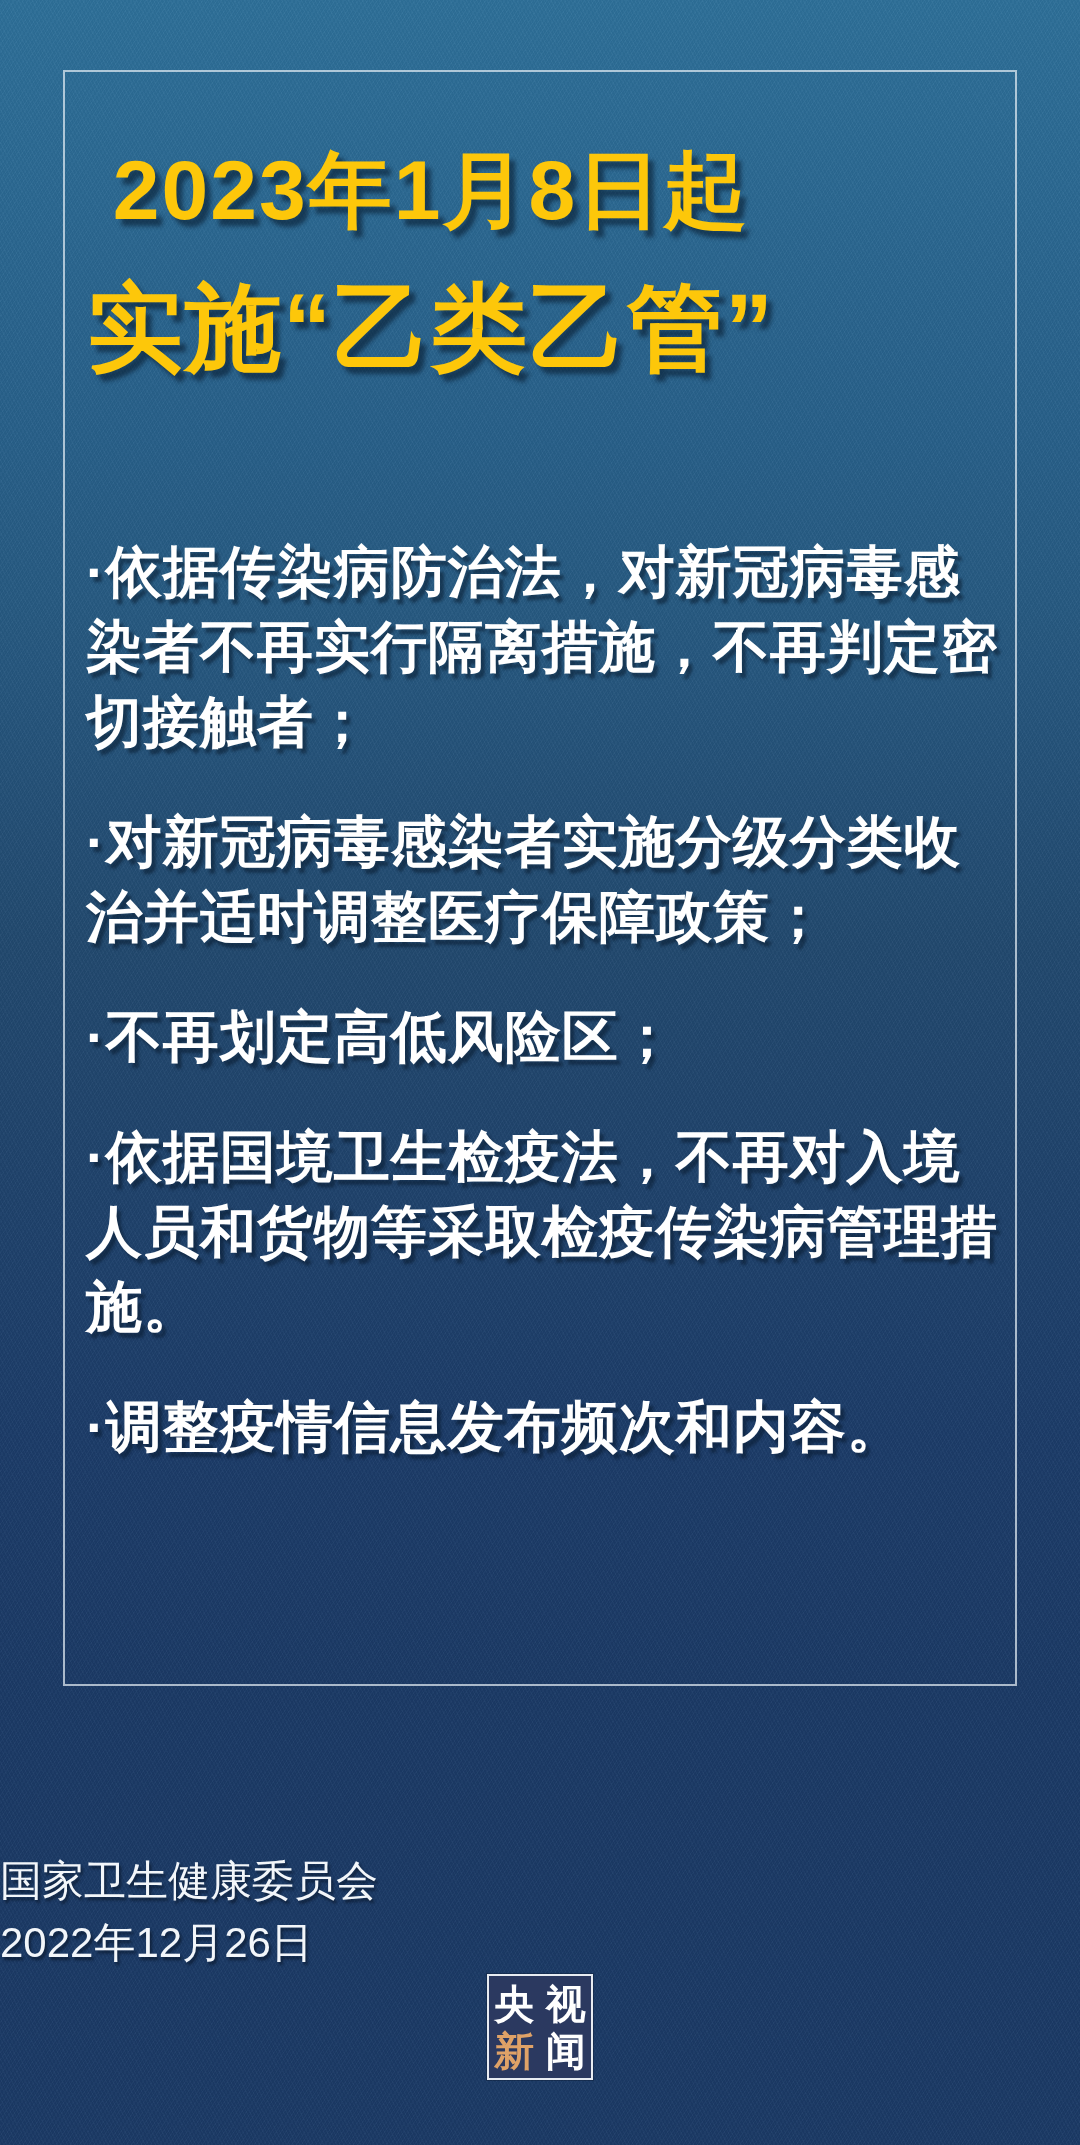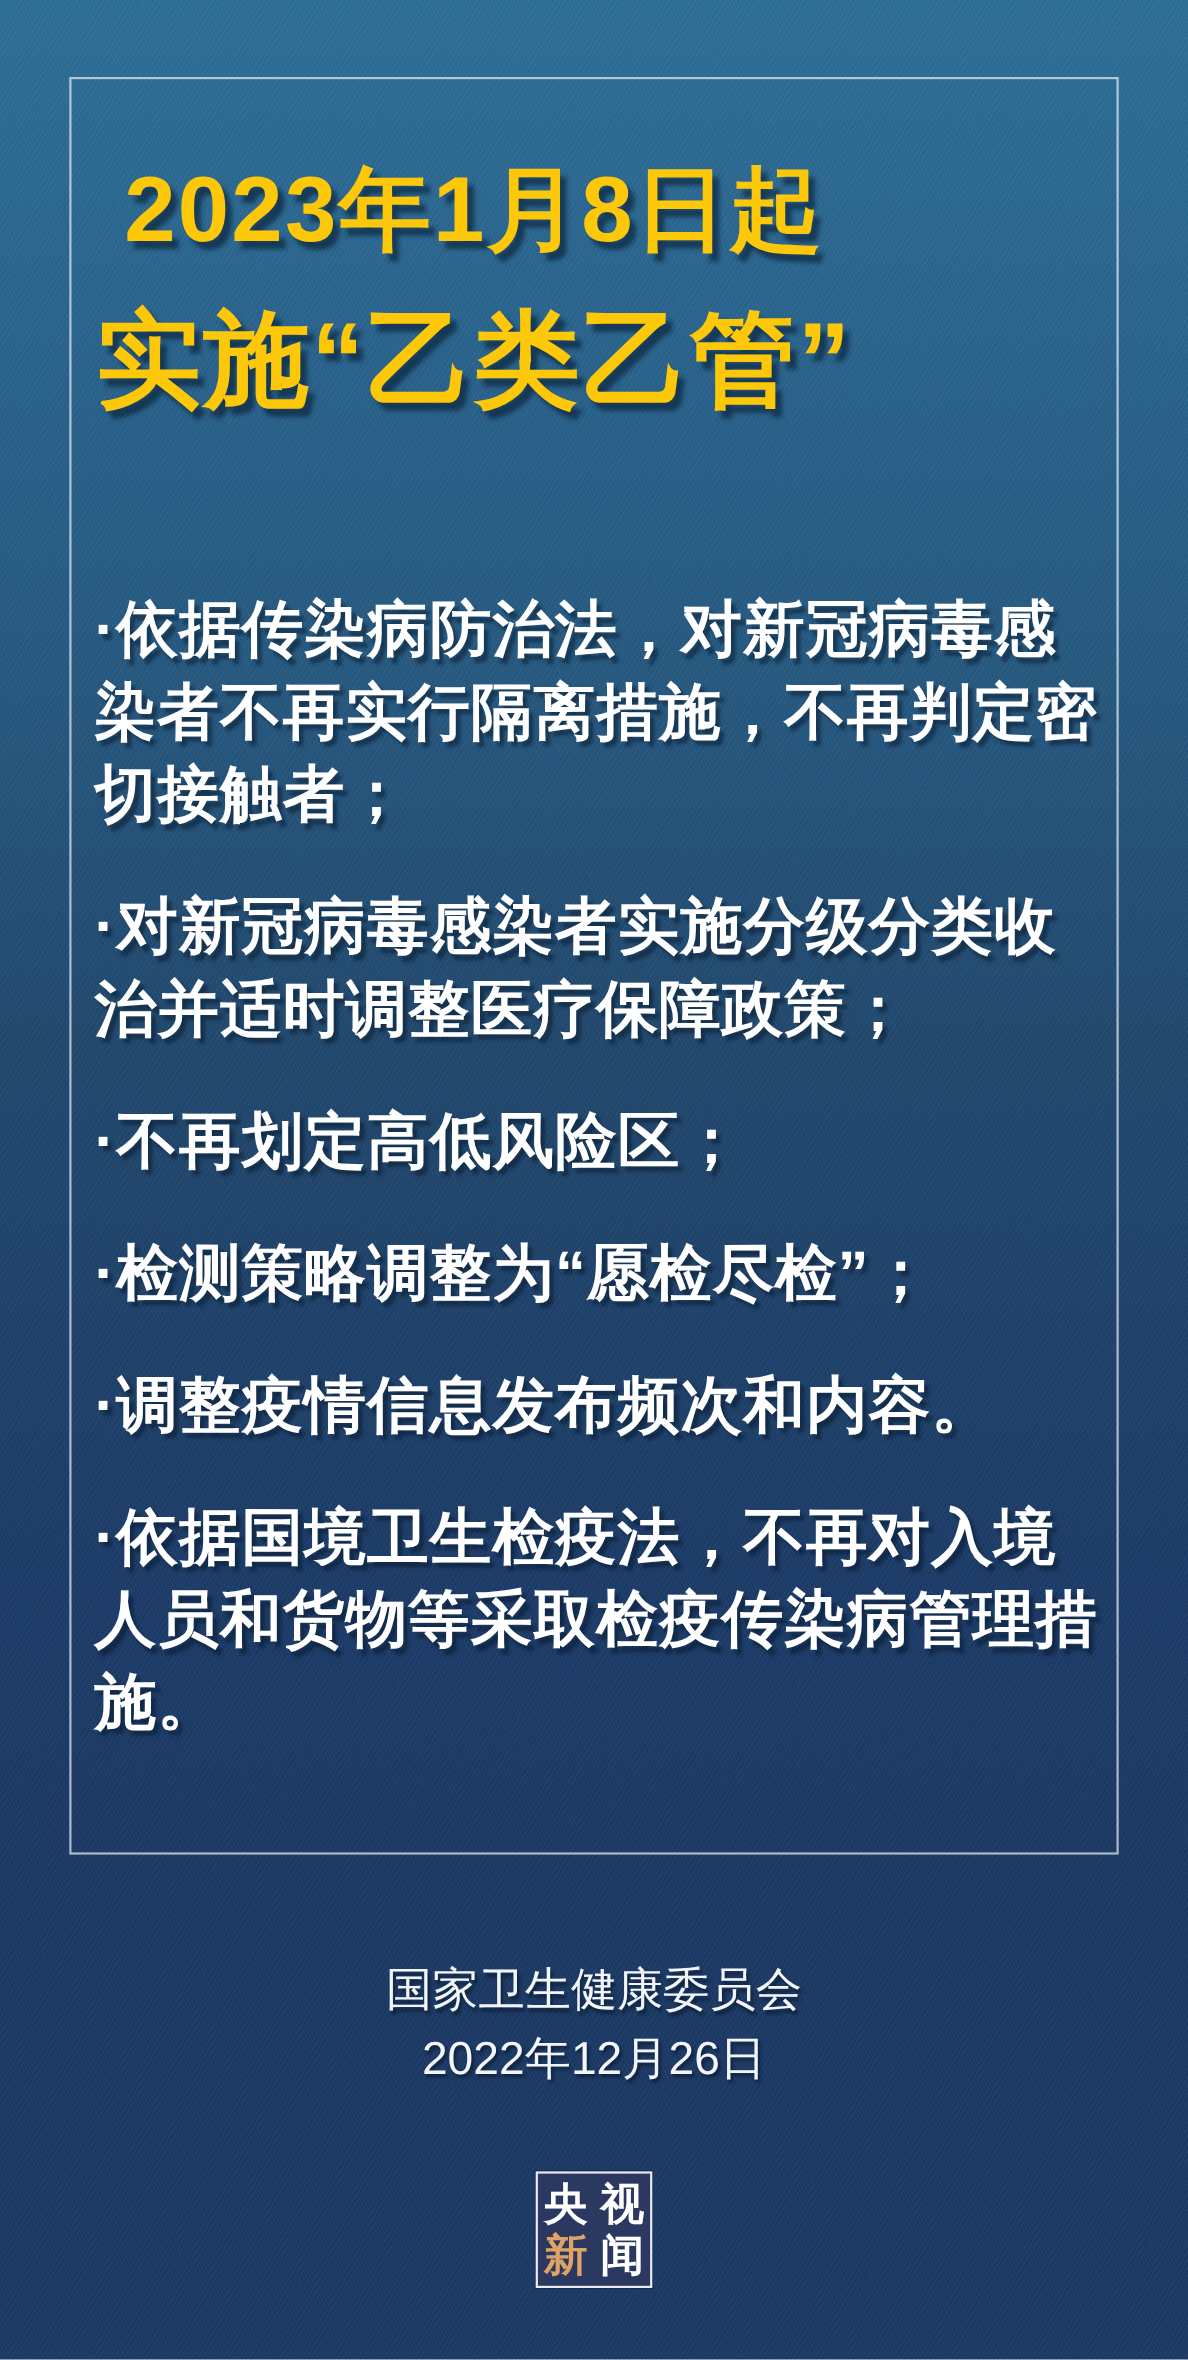--- a/index.html
+++ b/index.html
@@ -54,22 +54,22 @@
     font-size: 56px;
     line-height: 75px;
     letter-spacing: 1px;
   }
   .bullet {
     margin: 0 0 45px 0;
     text-shadow: 4px 5px 3px rgba(6, 22, 40, 0.5);
   }
   .footer {
     position: absolute;
-    top: 1778px; left: 0; width: 1080px;
-    text-align: center;
+    top: 1850px; left: 0; width: 1080px;
+    text-align: left;
     color: #f2f6fa;
     font-weight: 400;
     text-shadow: 2px 3px 3px rgba(5, 15, 30, 0.6);
   }
   .footer-org  { font-size: 42px; line-height: 62px; }
   .footer-date { font-size: 42px; line-height: 62px; }
   .logo {
     position: absolute;
     top: 1974px; left: 50%;
     transform: translateX(-50%);
@@ -102,23 +102,22 @@
 
   <div class="title">
     <div class="title-line-sm">2023年1月8日起</div>
     <div class="title-line-lg">实施“乙类乙管”</div>
   </div>
 
   <div class="bullets">
     <p class="bullet">·依据传染病防治法，对新冠病毒感染者不再实行隔离措施，不再判定密切接触者；</p>
     <p class="bullet">·对新冠病毒感染者实施分级分类收治并适时调整医疗保障政策；</p>
     <p class="bullet">·不再划定高低风险区；</p>
-    <p class="bullet">·检测策略调整为“愿检尽检”；</p>
+    <p class="bullet">·依据国境卫生检疫法，不再对入境人员和货物等采取检疫传染病管理措施。</p>
     <p class="bullet">·调整疫情信息发布频次和内容。</p>
-    <p class="bullet">·依据国境卫生检疫法，不再对入境人员和货物等采取检疫传染病管理措施。</p>
   </div>
 
   <div class="footer">
     <div class="footer-org">国家卫生健康委员会</div>
     <div class="footer-date">2022年12月26日</div>
   </div>
 
   <div class="logo">
     <span class="logo-char">央</span>
     <span class="logo-char">视</span>

